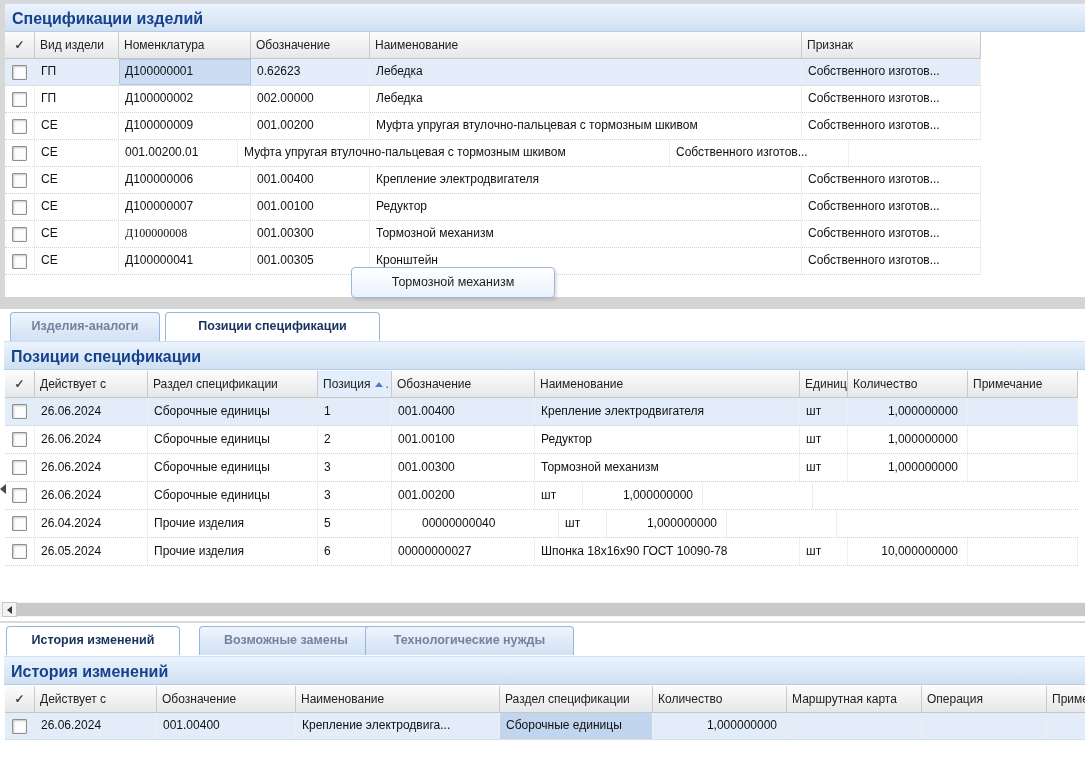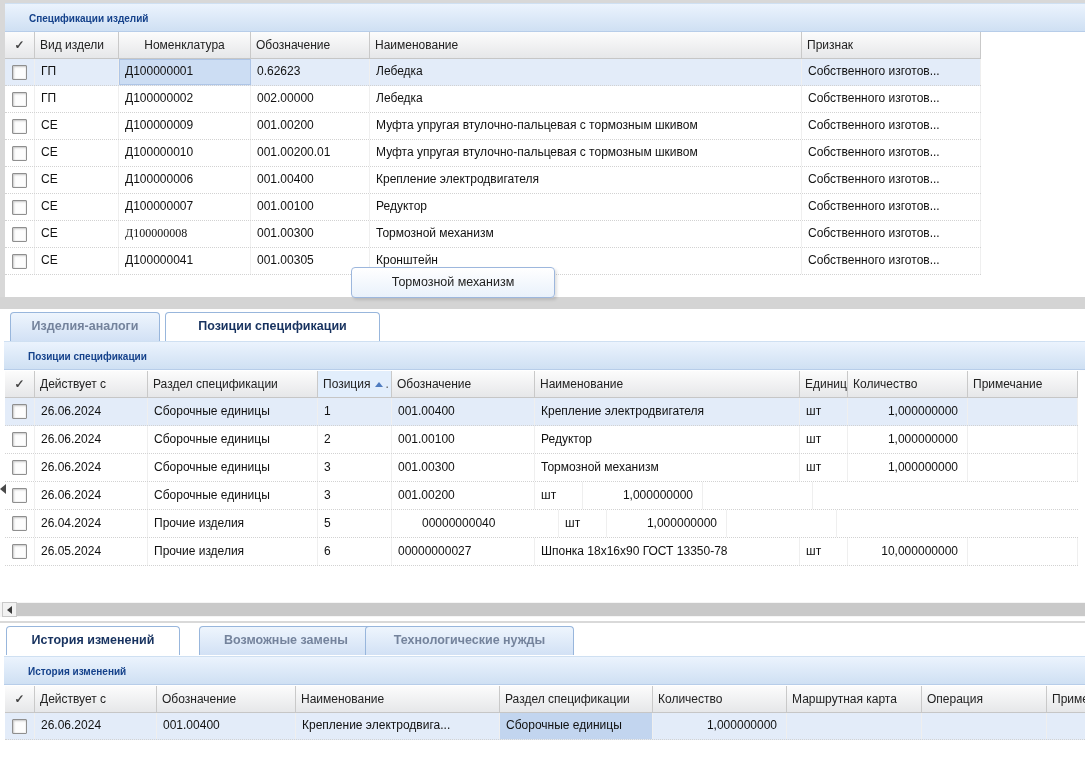--- a/index.html
+++ b/index.html
@@ -1,23 +1,23 @@
 <!DOCTYPE html>
 <html><head>
 <meta charset="utf-8">
 <style>
   html,body{margin:0;padding:0;background:#fff;}
   .screen{position:relative;width:1085px;height:762px;background:#ffffff;overflow:hidden;
           font-family:"Liberation Sans",sans-serif;font-size:12px;color:#111;}
   .strip-top{position:absolute;left:0;top:0;width:1085px;height:3px;background:#d8d8d8;}
   .strip-left{position:absolute;left:0;top:3px;width:5px;height:294px;background:#d8d8d8;}
 
-  .panel-title{position:absolute;height:29px;line-height:29px;padding-left:24px;box-sizing:border-box;
+  .panel-title{position:absolute;height:29px;line-height:29px;padding-left:7px;box-sizing:border-box;
       background:linear-gradient(#ebf3fd,#cfe0f3);border-top:1px solid #cfe0f2;border-bottom:1px solid #b7cde9;
-      color:#15428b;font-weight:bold;font-size:10px;white-space:nowrap;}
+      color:#15428b;font-weight:bold;font-size:16px;white-space:nowrap;}
   #title-top{left:5px;top:3px;width:1080px;}
   #title-mid{left:4px;top:341px;width:1081px;}
   #title-bot{left:4px;top:656px;width:1081px;}
 
   .grid{position:absolute;background:#fff;}
   .grid-header{display:flex;height:27px;background:linear-gradient(#fcfcfc,#e6e7e9);
       border-bottom:1px solid #c6c6c6;box-sizing:border-box;}
   .gh-cell{box-sizing:border-box;border-right:1px solid #c9c9c9;padding:0 5px;line-height:26px;
       overflow:hidden;white-space:nowrap;color:#222;}
   .gh-sorted{background:#e2eefc;}
@@ -70,21 +70,21 @@
   <div class="strip-top"></div>
   <div class="strip-left"></div>
 
   <div class="panel-title" id="title-top">
     <span>Спецификации изделий</span>
   </div>
   <div class="grid" style="left: 5px; top: 32px; width: 976px;">
       <div class="grid-header">
         <div class="gh-cell gh-check" style="width: 30px;">✓</div>
         <div class="gh-cell" style="width: 84px;"><span>Вид издели</span></div>
-        <div class="gh-cell" style="width: 132px; text-align: center;"><span>Номенклатура</span></div>
+        <div class="gh-cell" style="width: 132px;"><span>Номенклатура</span></div>
         <div class="gh-cell" style="width: 119px;"><span>Обозначение</span></div>
         <div class="gh-cell" style="width: 432px;"><span>Наименование</span></div>
         <div class="gh-cell" style="width: 179px;"><span>Признак</span></div>
       </div>
       <div class="grid-row row-selected" style="height: 27px;">
         <div class="g-cell g-check" style="width: 30px;">
           <span class="checkbox"></span>
         </div>
         <div class="g-cell" style="width: 84px; line-height: 25px;">ГП</div>
         <div class="g-cell cell-focus" style="width: 132px; line-height: 25px;">Д100000001</div>
@@ -110,21 +110,20 @@
         <div class="g-cell" style="width: 132px; line-height: 25px;">Д100000009</div>
         <div class="g-cell" style="width: 119px; line-height: 25px;">001.00200</div>
         <div class="g-cell" style="width: 432px; line-height: 25px;">Муфта упругая втулочно-пальцевая с тормозным шкивом</div>
         <div class="g-cell" style="width: 179px; line-height: 25px;">Собственного изготов...</div>
       </div>
       <div class="grid-row" style="height: 27px;">
         <div class="g-cell g-check" style="width: 30px;">
           <span class="checkbox"></span>
         </div>
         <div class="g-cell" style="width: 84px; line-height: 25px;">СЕ</div>
-        <div class="g-cell" style="width: 132px; line-height: 25px;">Д100000010</div>
         <div class="g-cell" style="width: 119px; line-height: 25px;">001.00200.01</div>
         <div class="g-cell" style="width: 432px; line-height: 25px;">Муфта упругая втулочно-пальцевая с тормозным шкивом</div>
         <div class="g-cell" style="width: 179px; line-height: 25px;">Собственного изготов...</div>
       </div>
       <div class="grid-row" style="height: 27px;">
         <div class="g-cell g-check" style="width: 30px;">
           <span class="checkbox"></span>
         </div>
         <div class="g-cell" style="width: 84px; line-height: 25px;">СЕ</div>
         <div class="g-cell" style="width: 132px; line-height: 25px;">Д100000006</div>
@@ -249,21 +248,21 @@
         <div class="g-cell" style="width: 110px; line-height: 26px;"></div>
       </div>
       <div class="grid-row" style="height: 28px;">
         <div class="g-cell g-check" style="width: 30px;">
           <span class="checkbox"></span>
         </div>
         <div class="g-cell" style="width: 113px; line-height: 26px;">26.05.2024</div>
         <div class="g-cell" style="width: 170px; line-height: 26px;">Прочие изделия</div>
         <div class="g-cell" style="width: 74px; line-height: 26px;">6</div>
         <div class="g-cell" style="width: 143px; line-height: 26px;">00000000027</div>
-        <div class="g-cell" style="width: 265px; line-height: 26px;">Шпонка 18x16x90 ГОСТ 13350-78</div>
+        <div class="g-cell" style="width: 265px; line-height: 26px;">Шпонка 18x16x90 ГОСТ 10090-78</div>
         <div class="g-cell" style="width: 48px; line-height: 26px;">шт</div>
         <div class="g-cell align-right" style="width: 120px; line-height: 26px;">10,000000000</div>
         <div class="g-cell" style="width: 110px; line-height: 26px;"></div>
       </div>
     </div>
 
   <div class="collapse-handle">
     <span class="collapse-arrow"></span>
   </div>
 

